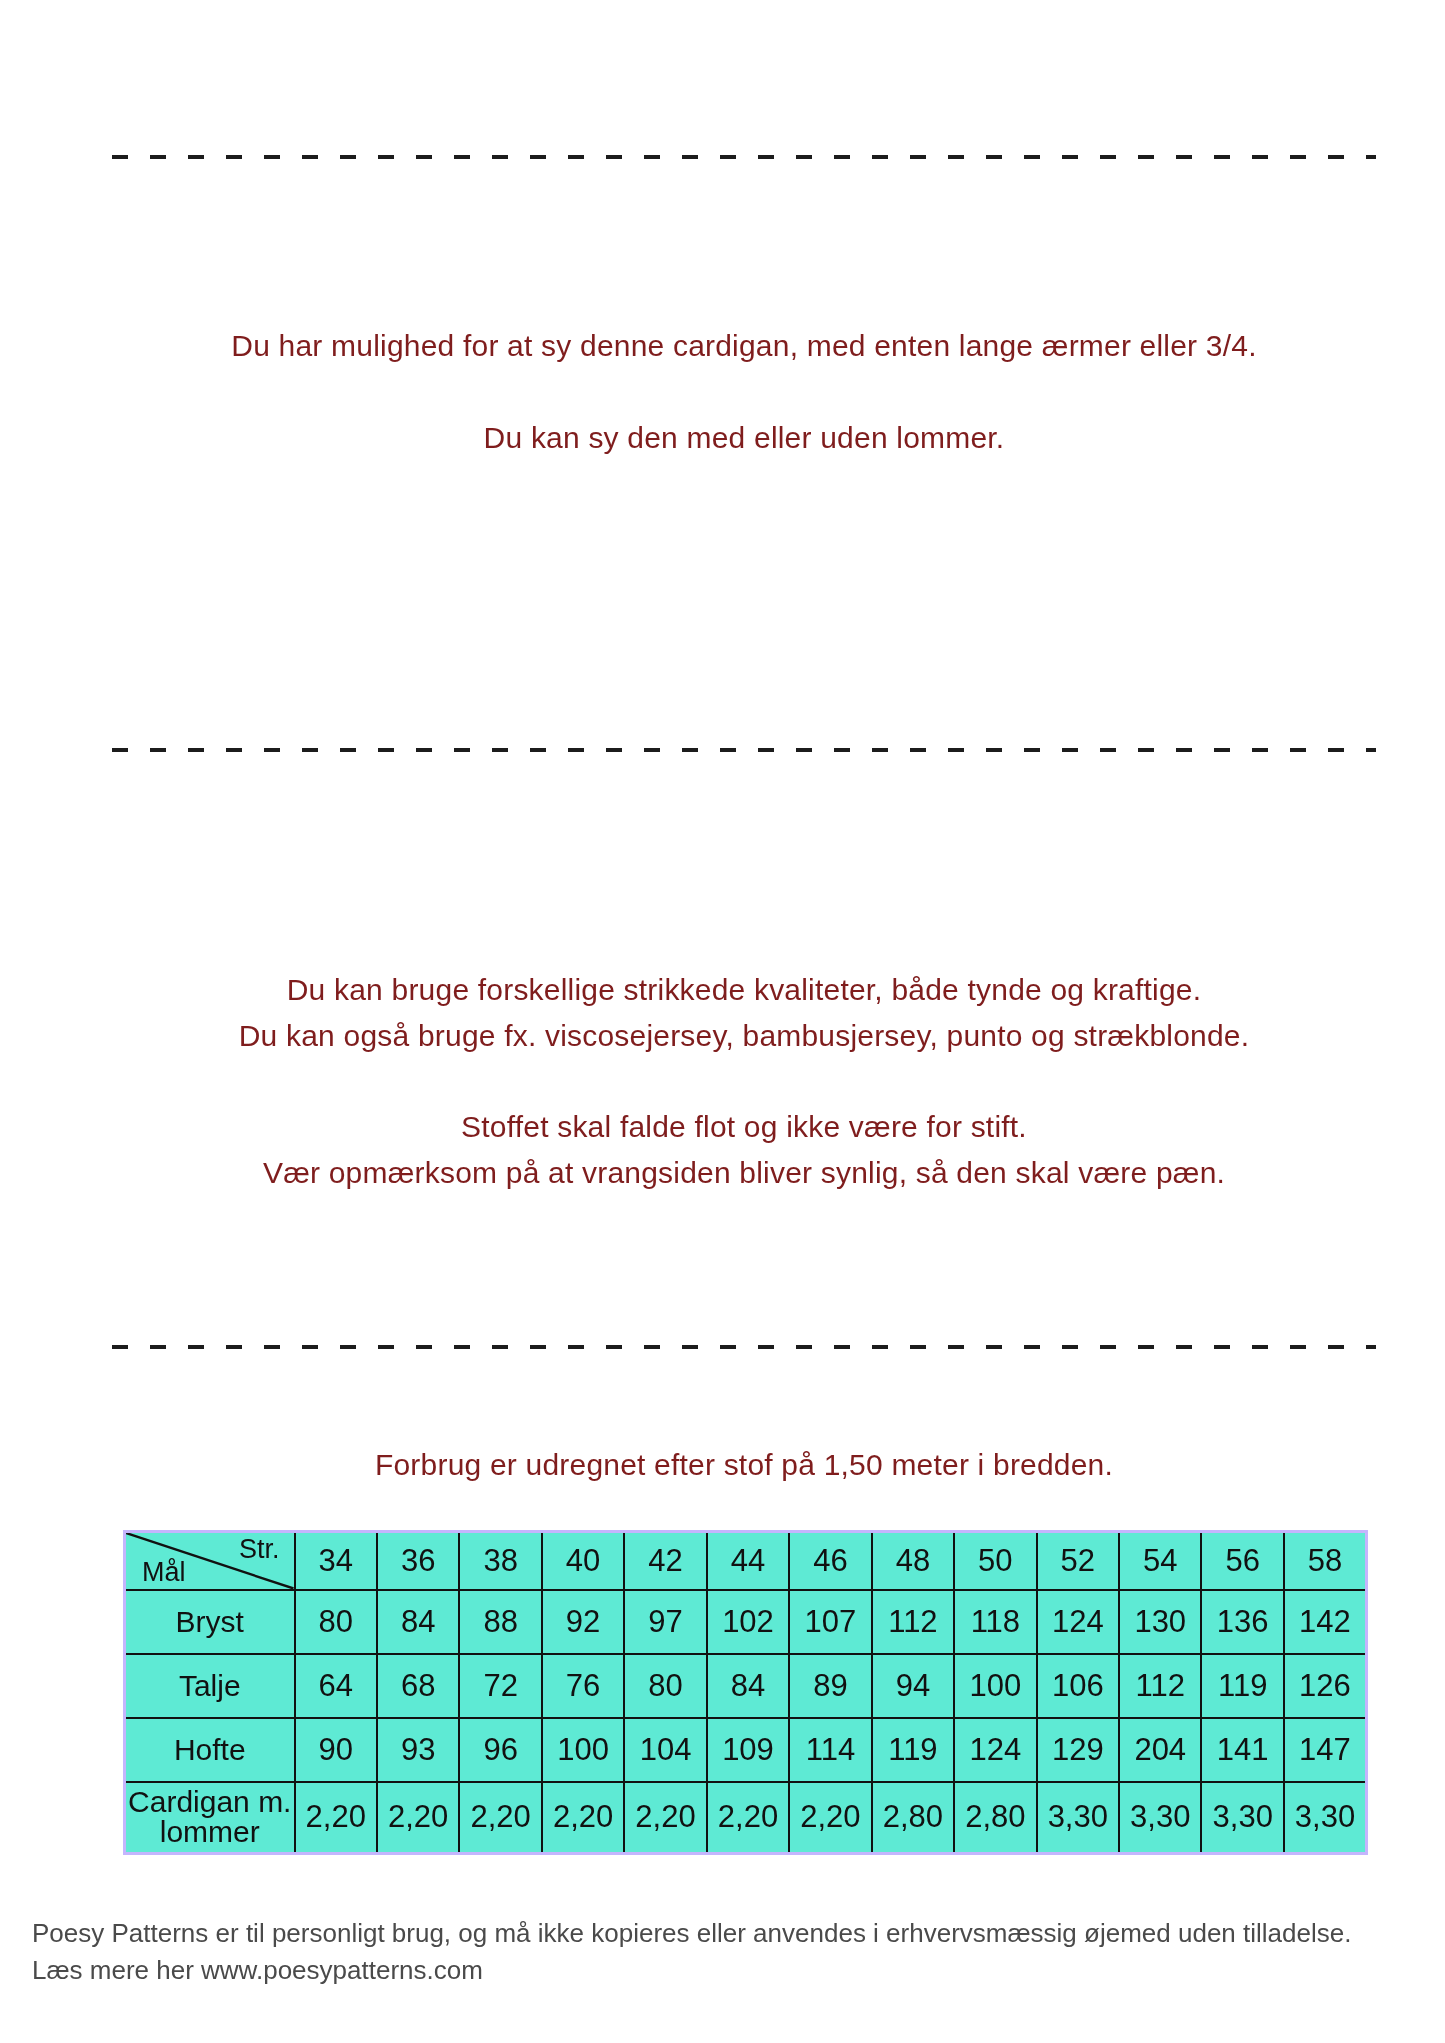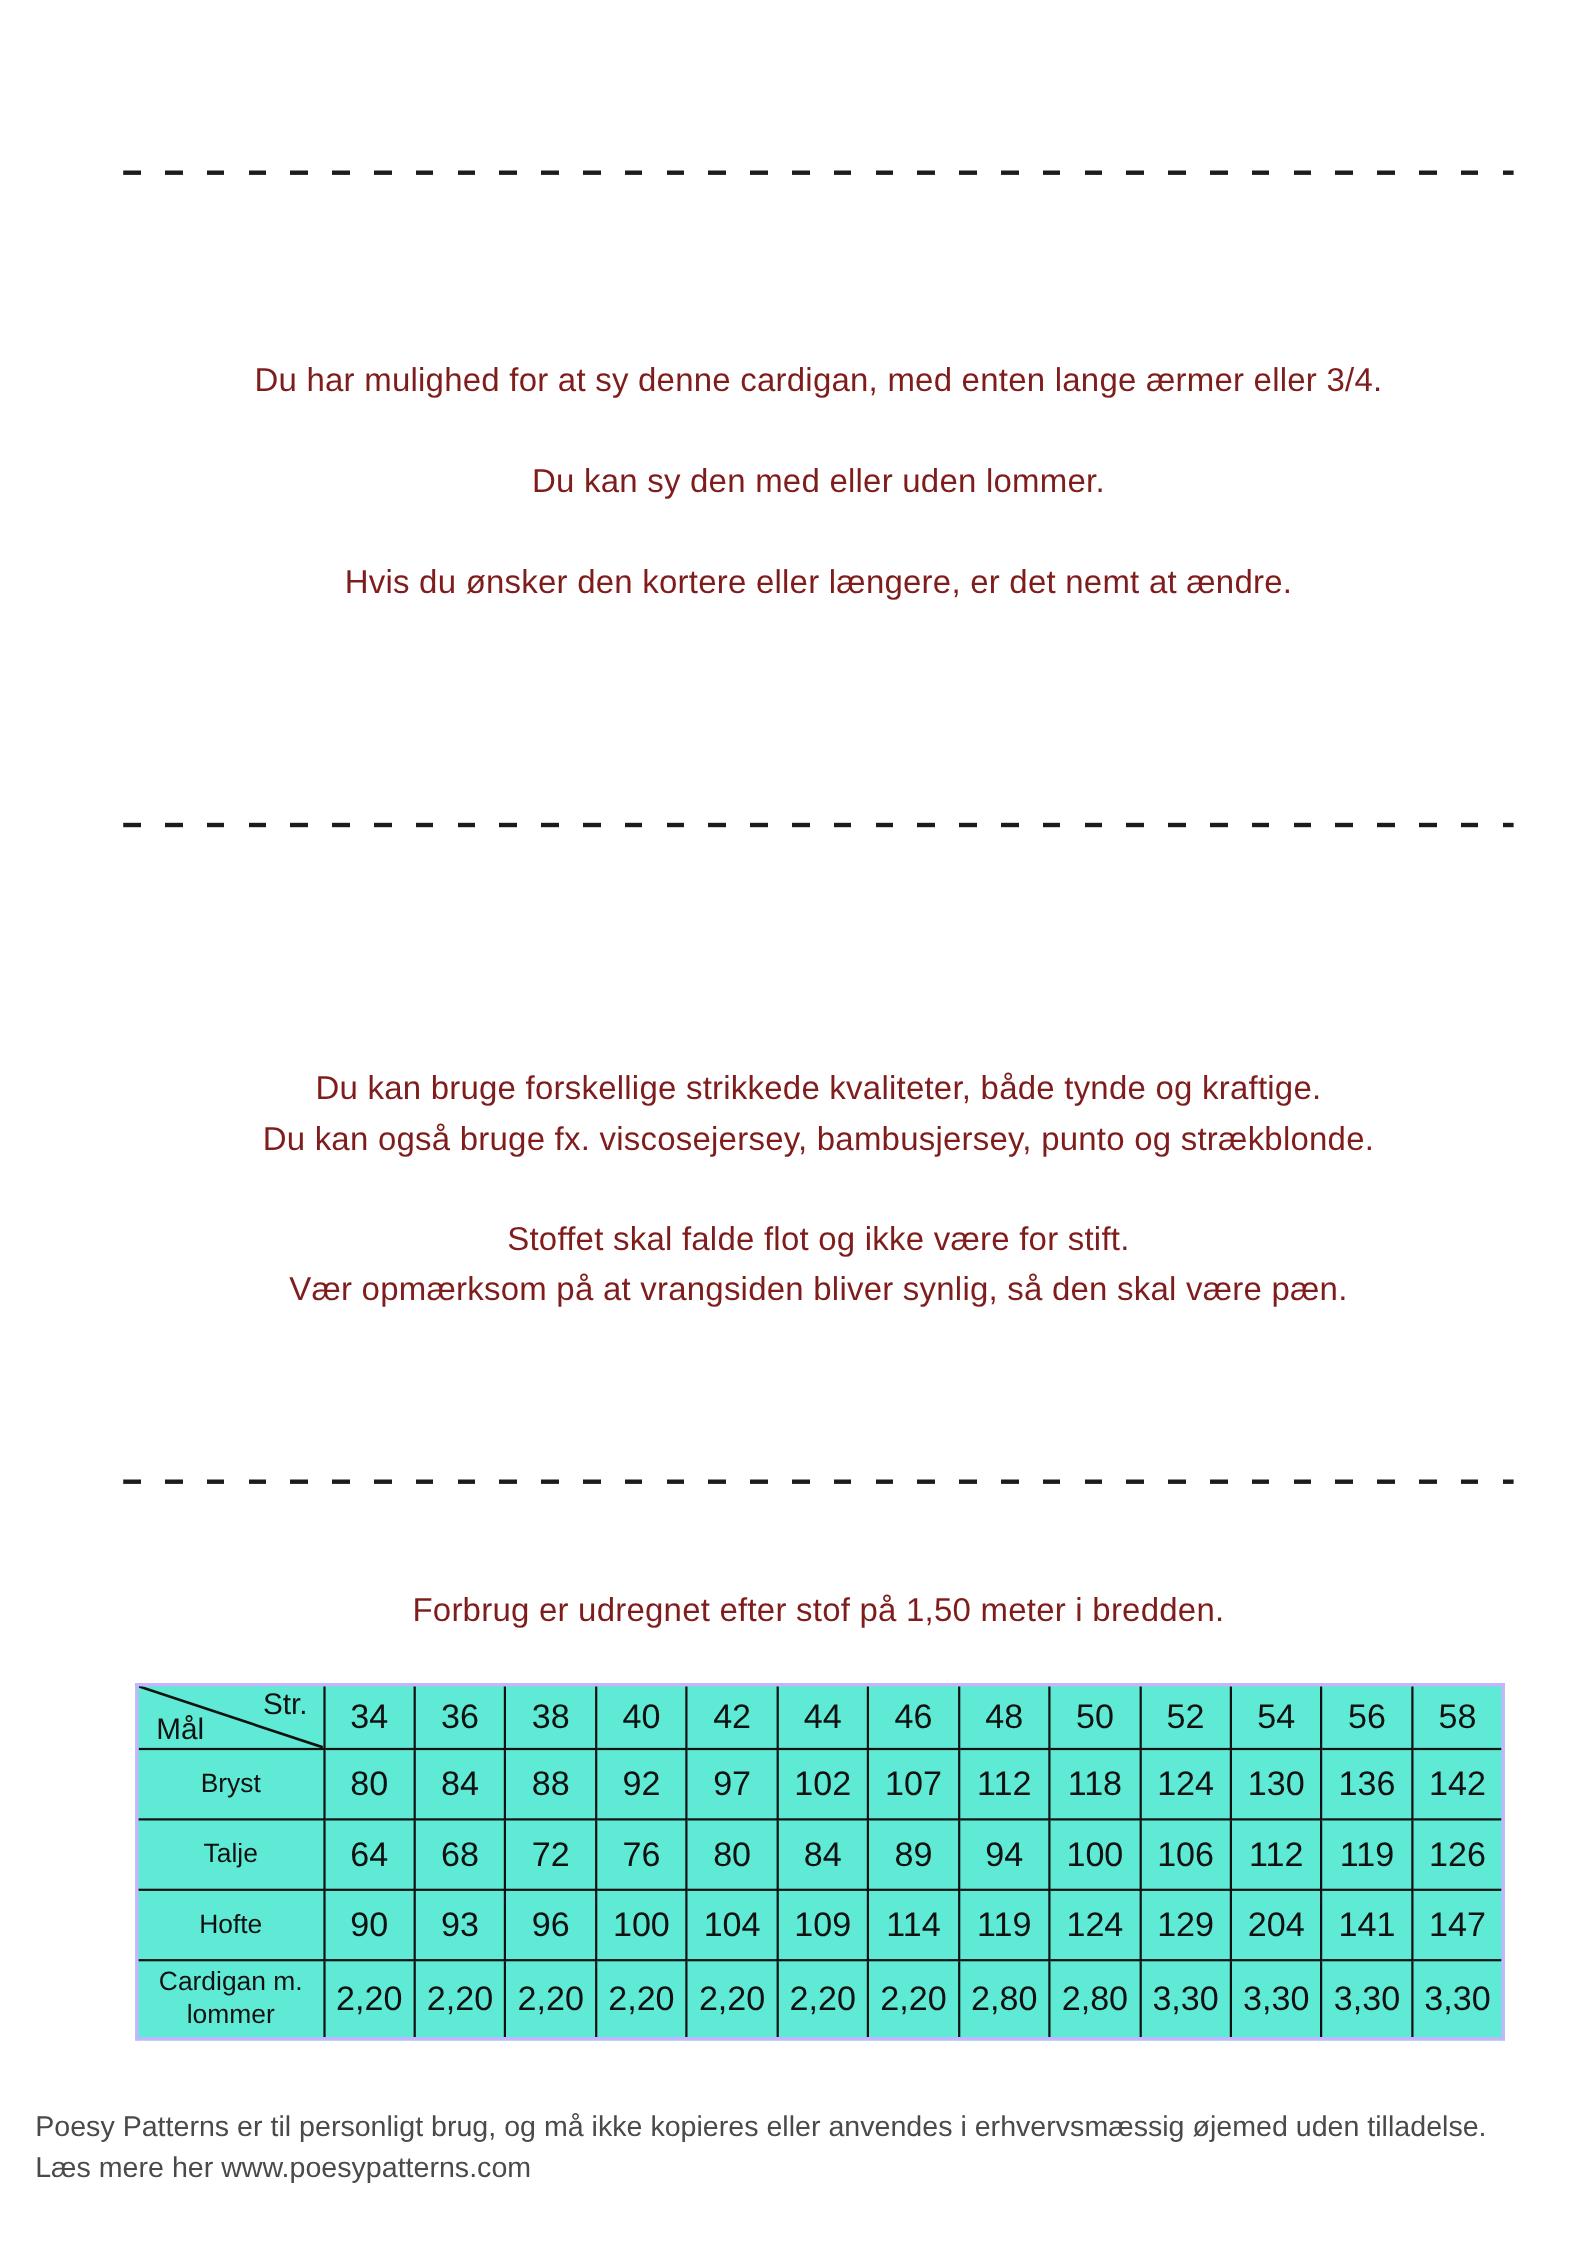--- a/index.html
+++ b/index.html
@@ -64,21 +64,21 @@
     font-weight: normal;
   }
   table.size-table thead tr { height: 58px; }
   table.size-table tbody tr { height: 64px; }
   table.size-table tbody tr.tall-row { height: 72px; }
   th.size-header-cell {
     font-size: 31px;
     font-weight: bold;
   }
   th.measure-label-cell {
-    font-size: 24px;
+    font-size: 30px;
     line-height: 30px;
     font-weight: normal;
   }
   td.value-cell {
     font-size: 31px;
   }
   th.corner-cell {
     position: relative;
     overflow: hidden;
   }
@@ -116,21 +116,20 @@
 <body>
 
 <div class="page">
 
   <div class="dashed-divider" style="top:155px;"></div>
 
   <div class="content body-text" style="top:328px;">Du har mulighed for at sy denne cardigan, med enten lange ærmer eller 3/4.</div>
 
   <div class="content body-text" style="top:420px;">Du kan sy den med eller uden lommer.</div>
 
-  <div class="content body-text" style="top:512px;">Hvis du ønsker den kortere eller længere, er det nemt at ændre.</div>
 
   <div class="dashed-divider" style="top:748px;"></div>
 
 
   <div class="content body-text multi-line" style="top:967px;">
     <div>Du kan bruge forskellige strikkede kvaliteter, både tynde og kraftige.</div>
     <div>Du kan også bruge fx. viscosejersey, bambusjersey, punto og strækblonde.</div>
   </div>
 
   <div class="content body-text multi-line" style="top:1104px;">

